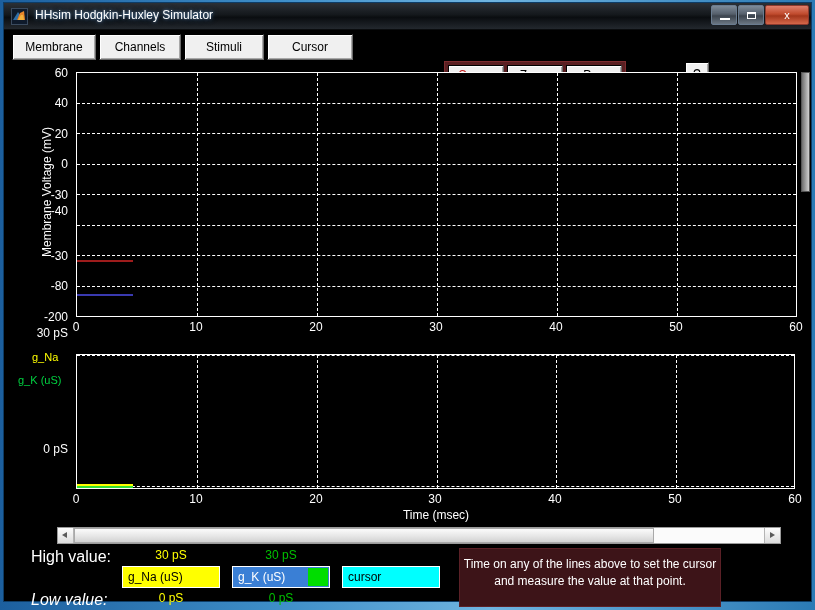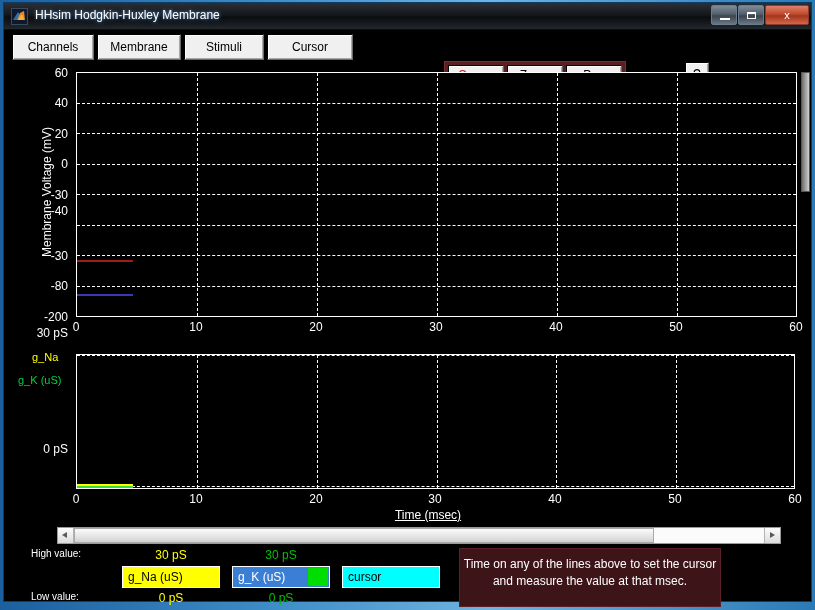--- a/index.html
+++ b/index.html
@@ -262,21 +262,21 @@
     width: 9px; height: 120px;
     background: linear-gradient(90deg,#6e6e6e,#cfcfcf);
     border: 1px solid #555;
     box-sizing: border-box;
   }
 
   
   .rowlabel {
     position: absolute;
     color: #ffffff;
-    font-size: 10px;
+    font-size: 16px;
     white-space: nowrap;
   }
   .valtxt {
     position: absolute;
     font-size: 12px;
     text-align: center;
     white-space: nowrap;
   }
   .selbox {
     position: absolute;
@@ -316,39 +316,39 @@
   <div class="win-frame">
 
     <div class="titlebar">
       <div class="title-ico">
         <svg width="15" height="15" viewBox="0 0 15 15">
           <polygon points="1,11 6,3 8,6 5,11" fill="#2f6fa8"></polygon>
           <polygon points="5,11 8,4 12,2 13,11" fill="#e8862a"></polygon>
           <polygon points="6,11 9,6 11,6 12,11" fill="#f2b23c"></polygon>
         </svg>
       </div>
-      <div class="title-text">HHsim Hodgkin-Huxley Membrane</div>
+      <div class="title-text">HHsim Hodgkin-Huxley Simulator</div>
       <div class="winbtns">
         <div class="wb">
           <div class="min-bar"></div>
         </div>
         <div class="wb">
           <div class="max-sq"></div>
         </div>
         <div class="wb close">
           <div class="g">x</div>
         </div>
       </div>
     </div>
 
     <div class="client">
 
       <div class="menubar">
+        <div class="btn3d mb0">Membrane</div>
         <div class="btn3d mb1">Channels</div>
-        <div class="btn3d mb0">Membrane</div>
         <div class="btn3d mb2">Stimuli</div>
         <div class="btn3d mb3">Cursor</div>
       </div>
 
       <div class="modegrp">
         <div class="btn3d sel">Cursor</div>
         <div class="btn3d">Zoom</div>
         <div class="btn3d">Pan</div>
       </div>
 
@@ -410,56 +410,56 @@
       <div class="legend-txt" style="left:14px; top:344px; color:#00d040;">g_K (uS)</div>
 
       <div class="xtick" style="left:57px;  top:462px; width:30px;">0</div>
       <div class="xtick" style="left:177px; top:462px; width:30px;">10</div>
       <div class="xtick" style="left:297px; top:462px; width:30px;">20</div>
       <div class="xtick" style="left:416px; top:462px; width:30px;">30</div>
       <div class="xtick" style="left:536px; top:462px; width:30px;">40</div>
       <div class="xtick" style="left:656px; top:462px; width:30px;">50</div>
       <div class="xtick" style="left:776px; top:462px; width:30px;">60</div>
 
-      <div class="axis-title" style="left:324px; top:478px; width:200px;text-decoration:underline;">Time (msec)</div>
+      <div class="axis-title" style="left:332px; top:478px; width:200px;">Time (msec)</div>
 
       <div class="vscroll-strip"></div>
 
       <div class="hscroll">
         <div class="sb-arrow">
             <i></i>
           </div>
         <div class="sb-track">
           <div class="sb-thumb"></div>
         </div>
         <div class="sb-arrow r">
             <i></i>
           </div>
       </div>
 
       <div class="rowlabel" style="left:27px; top:518px;">High value:</div>
-      <div class="rowlabel" style="left:27px; top:561px;">Low value:</div>
+      <div class="rowlabel" style="left:27px; top:561px;font-style:italic;">Low value:</div>
 
       <div class="valtxt" style="left:118px; top:518px; width:98px; color:#ffff00;">30 pS</div>
       <div class="valtxt" style="left:118px; top:561px; width:98px; color:#ffff00;">0 pS</div>
       <div class="selbox" style="left:118px; top:536px; width:98px; background:#ffff00; color:#000;">
         <span>g_Na (uS)</span>
       </div>
 
       <div class="valtxt" style="left:228px; top:518px; width:98px; color:#00c000;">30 pS</div>
       <div class="valtxt" style="left:228px; top:561px; width:98px; color:#00c000;">0 pS</div>
       <div class="selbox" style="left:228px; top:536px; width:98px; background:#3a7fd5; color:#fff;">
         <span>g_K (uS)</span>
         <span class="swatch" style="background:#00dd00;"></span>
       </div>
 
       <div class="selbox" style="left:338px; top:536px; width:98px; background:#00ffff; color:#000;">
         <span>cursor</span>
       </div>
 
       <div class="tipbox">
         <div>Time on any of the lines above to set the cursor</div>
-        <div>and measure the value at that msec.</div>
+        <div>and measure the value at that point.</div>
       </div>
 
     </div>
   </div>
 </div>
 
 </body></html>

